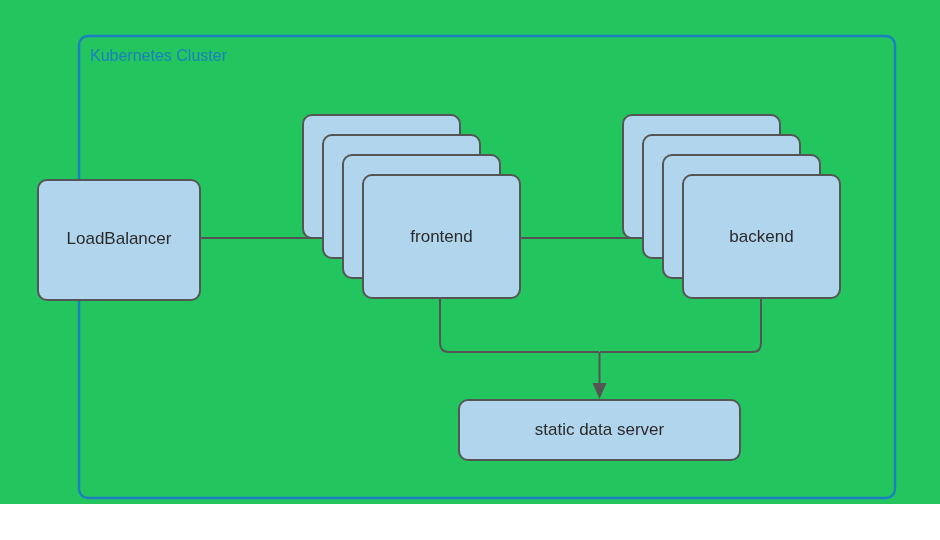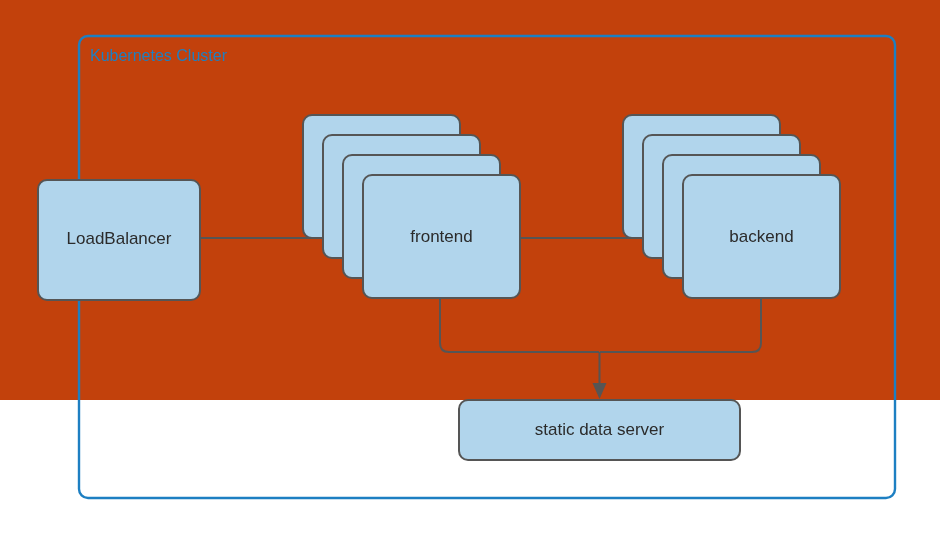--- a/index.html
+++ b/index.html
@@ -9,22 +9,22 @@
   }
   body {
     width: 940px;
     height: 540px;
     font-family: "Liberation Sans", sans-serif;
     overflow: hidden;
   }
   #diagram-root {
     position: relative;
     width: 940px;
-    height: 400px;
-    background: #c2410c;
+    height: 504px;
+    background: #22c55e;
   }
   svg#diagram-canvas {
     display: block;
     width: 940px;
     height: 540px;
   }
   .node-label {
     font-family: "Liberation Sans", sans-serif;
     font-size: 17px;
     fill: #2b2b2b;

